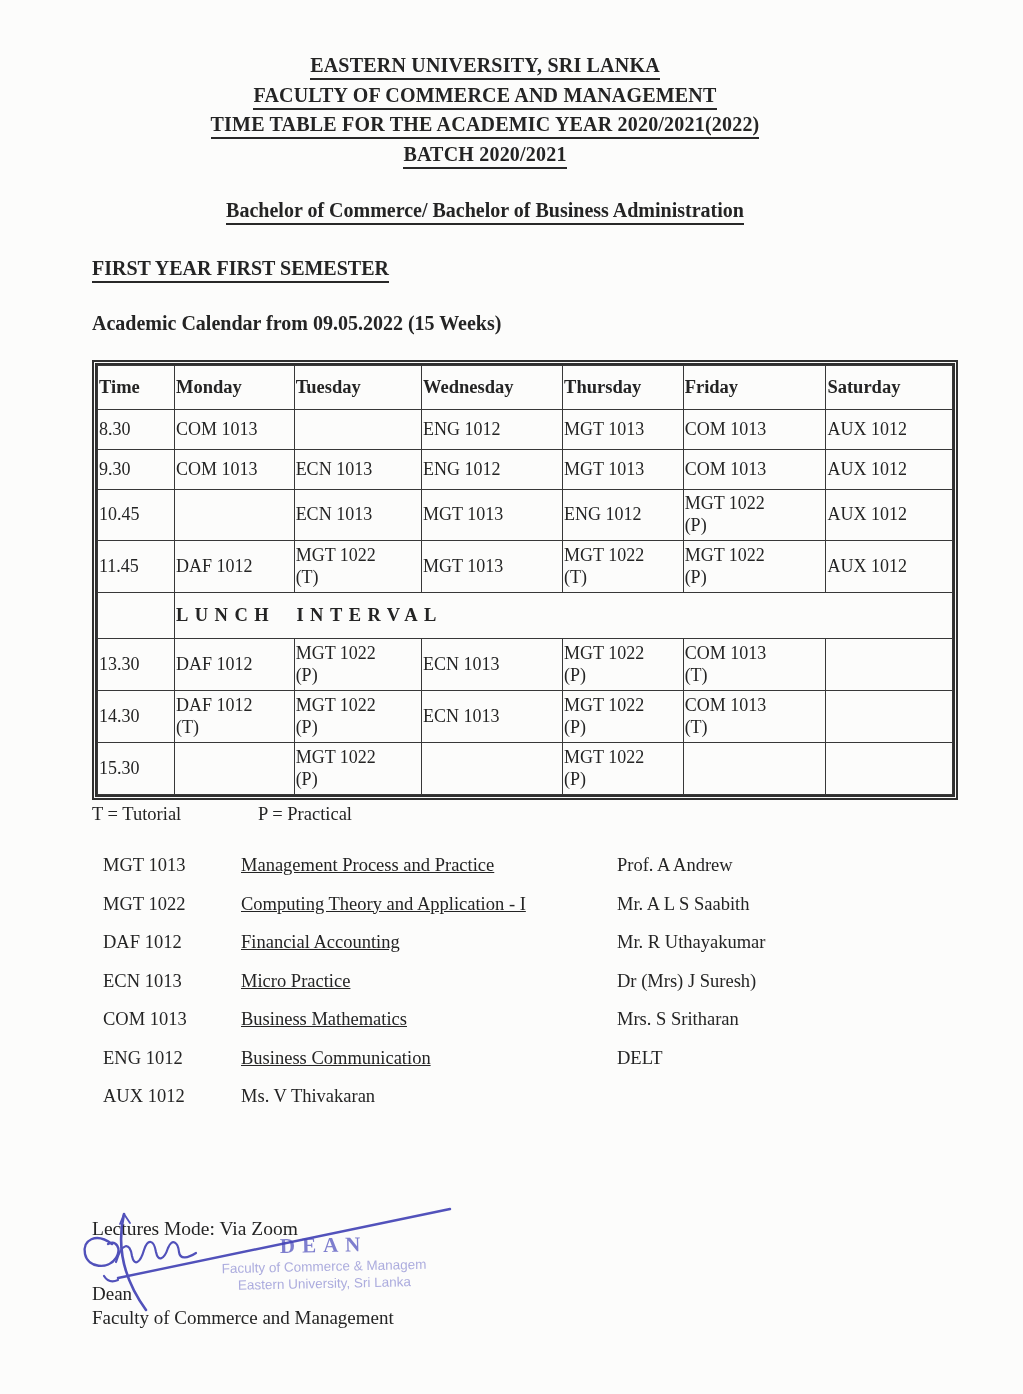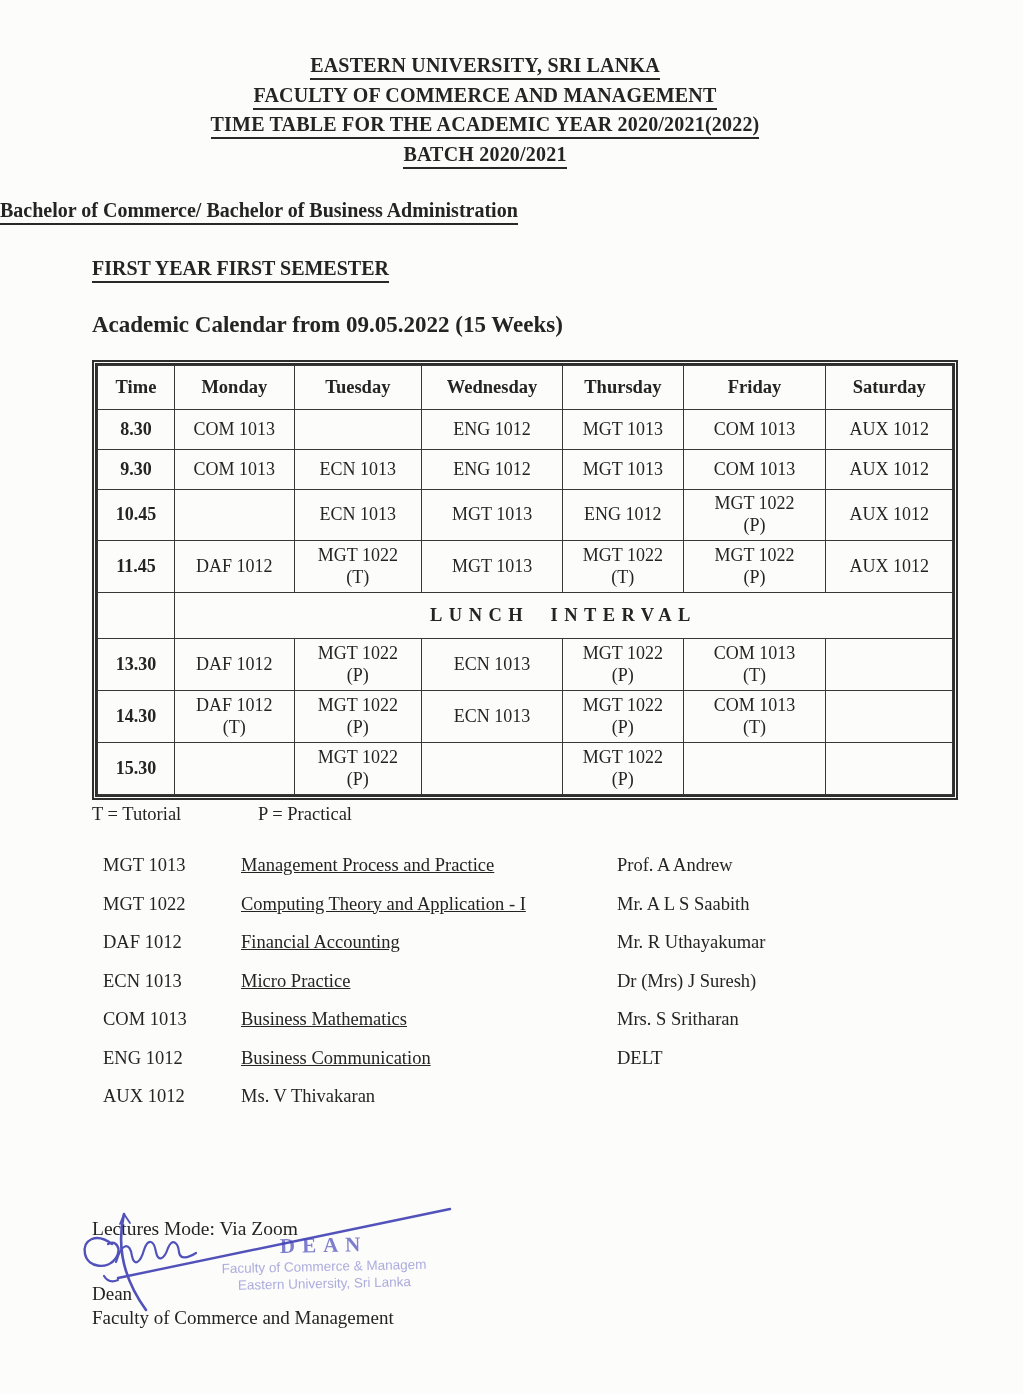--- a/index.html
+++ b/index.html
@@ -31,61 +31,62 @@
   .u {
     border-bottom: 2px solid #282828;
     padding-bottom: 1px;
     display: inline-block;
     line-height: 1.15;
   }
   .program-line {
     position: absolute;
     top: 199px; left: 0;
     width: 970px;
+    text-align: center;
     font-size: 20px;
     font-weight: bold;
   }
   .semester-line {
     position: absolute;
     top: 257px; left: 92px;
     font-size: 20px;
     font-weight: bold;
   }
   .calendar-line {
     position: absolute;
     top: 312px; left: 92px;
-    font-size: 23px;
+    font-size: 20px;
     font-weight: bold;
   }
 
   
   .tt-wrap {
     position: absolute;
     top: 360px; left: 92px;
     width: 866px;
     border: 5px double #2f2f2f;
     background: #fcfcfb;
   }
   table.tt {
     width: 100%;
     border-collapse: collapse;
     table-layout: fixed;
   }
   table.tt th, table.tt td {
     border: 1.5px solid #383838;
-    text-align: center;
+    text-align: left;
     vertical-align: middle;
     font-size: 18px;
     line-height: 1.22;
     white-space: pre-line;
     padding: 2px 1px;
     color: #242424;
   }
   table.tt th { font-weight: bold; font-size: 18.5px; }
-  table.tt td.time { font-weight: bold; }
+  table.tt td.time { font-weight: normal; }
   table.tt td.lunch {
     font-weight: bold;
     letter-spacing: 0.35em;
     word-spacing: 0.55em;
     font-size: 18.5px;
   }
   col.c-time { width: 9.0%; }
   col.c-mon  { width: 14.0%; }
   col.c-tue  { width: 14.9%; }
   col.c-wed  { width: 16.5%; }

